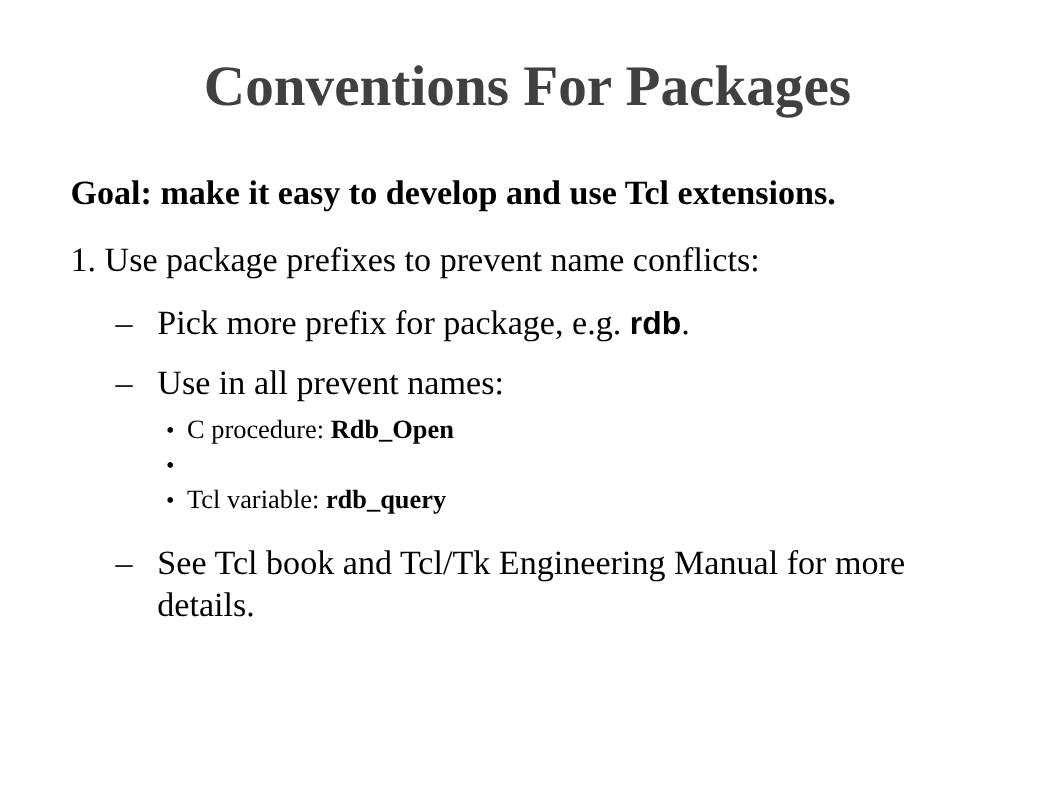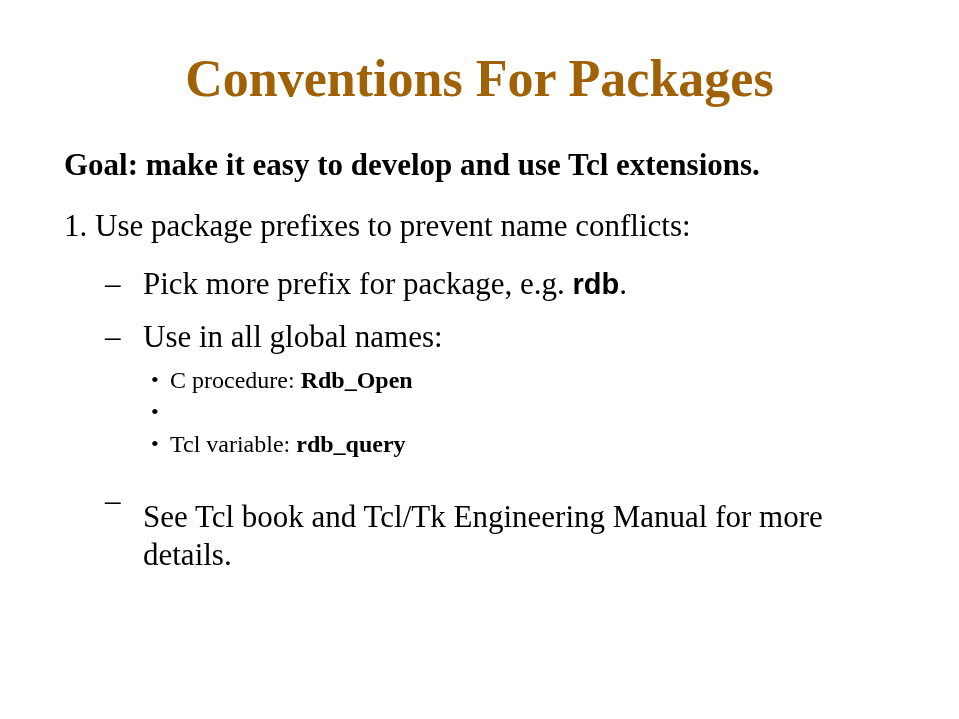--- a/index.html
+++ b/index.html
@@ -18,21 +18,21 @@
   }
   .slide-title {
     padding-top: 50px;
     text-align: center;
     font-size: 52px;
     font-weight: bold;
     line-height: 1.12;
     letter-spacing: 0px;
   }
   .goal-line {
-    margin: 38px 0 0 64px;
+    margin: 48px 0 0 64px;
     font-size: 31px;
     font-weight: bold;
     line-height: 1.2;
   }
   .numbered-point {
     margin: 24px 0 0 64px;
     font-size: 31px;
     font-weight: normal;
     line-height: 1.2;
   }
@@ -46,21 +46,20 @@
   .dash-row.pick { margin-top: 20px; }
   .dash-row.use-global { margin-top: 16px; }
   .dash-row.see-more { margin-top: 22px; }
   .dash-marker {
     flex: none;
     width: 38px;
   }
   .dash-text { }
   .dash-text.wrap-narrow {
     width: 724px;
-    margin-top: 16px;
   }
   .code-sans {
     font-family: "Liberation Sans", sans-serif;
     font-weight: bold;
     font-size: 29px;
     margin-top: 47px;
   }
   .bullet-list {
     margin: 8px 0 0 151px;
     font-size: 24px;
@@ -76,34 +75,34 @@
   }
   .code-serif-bold {
     font-weight: bold;
   }
 </style>
 </head>
 <body>
 
 <div class="slide">
 
-  <div class="slide-title" style="color: #a16207;">Conventions For Packages</div>
+  <div class="slide-title" style="color: #404040;">Conventions For Packages</div>
 
   <div class="goal-line">Goal: make it easy to develop and use Tcl extensions.</div>
 
   <div class="numbered-point">1. Use package prefixes to prevent name conflicts:</div>
 
   <div class="dash-row pick">
     <span class="dash-marker">–</span>
     <span class="dash-text"><span>Pick more prefix for package, e.g. </span><span class="code-sans">rdb</span><span>.</span></span>
   </div>
 
   <div class="dash-row use-global">
     <span class="dash-marker">–</span>
-    <span class="dash-text">Use in all global names:</span>
+    <span class="dash-text">Use in all prevent names:</span>
   </div>
 
   <div class="bullet-list">
 
     <div class="bullet-row">
       <span class="bullet-marker">•</span>
       <span><span>C procedure: </span><span class="code-serif-bold">Rdb_Open</span></span>
     </div>
 
     <div class="bullet-row">

